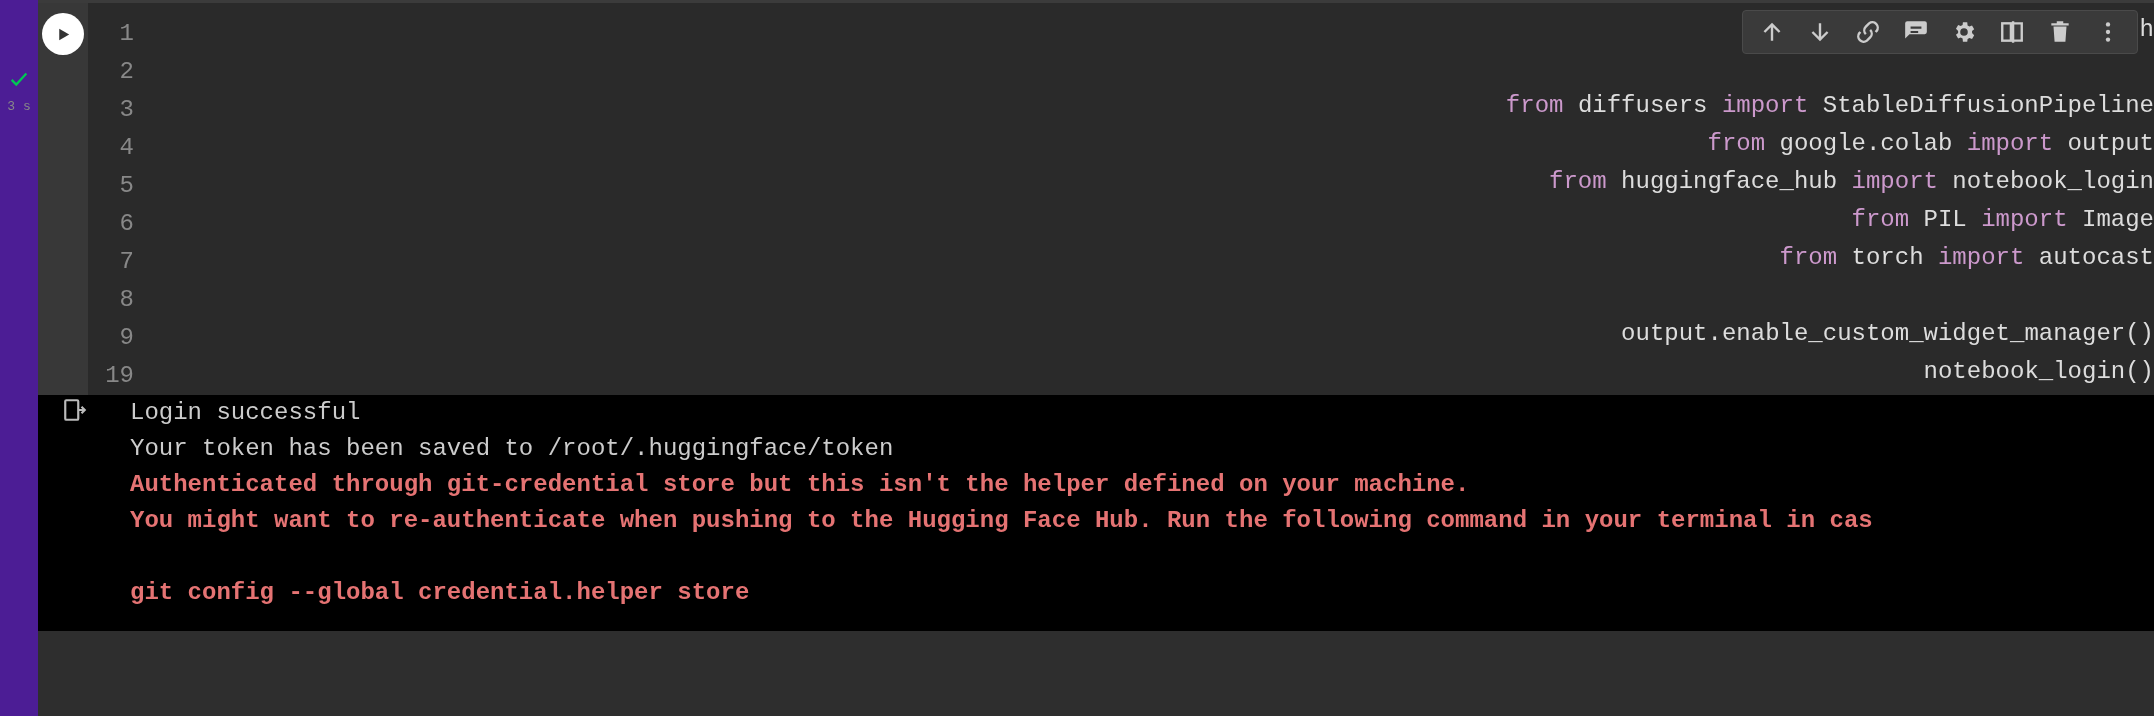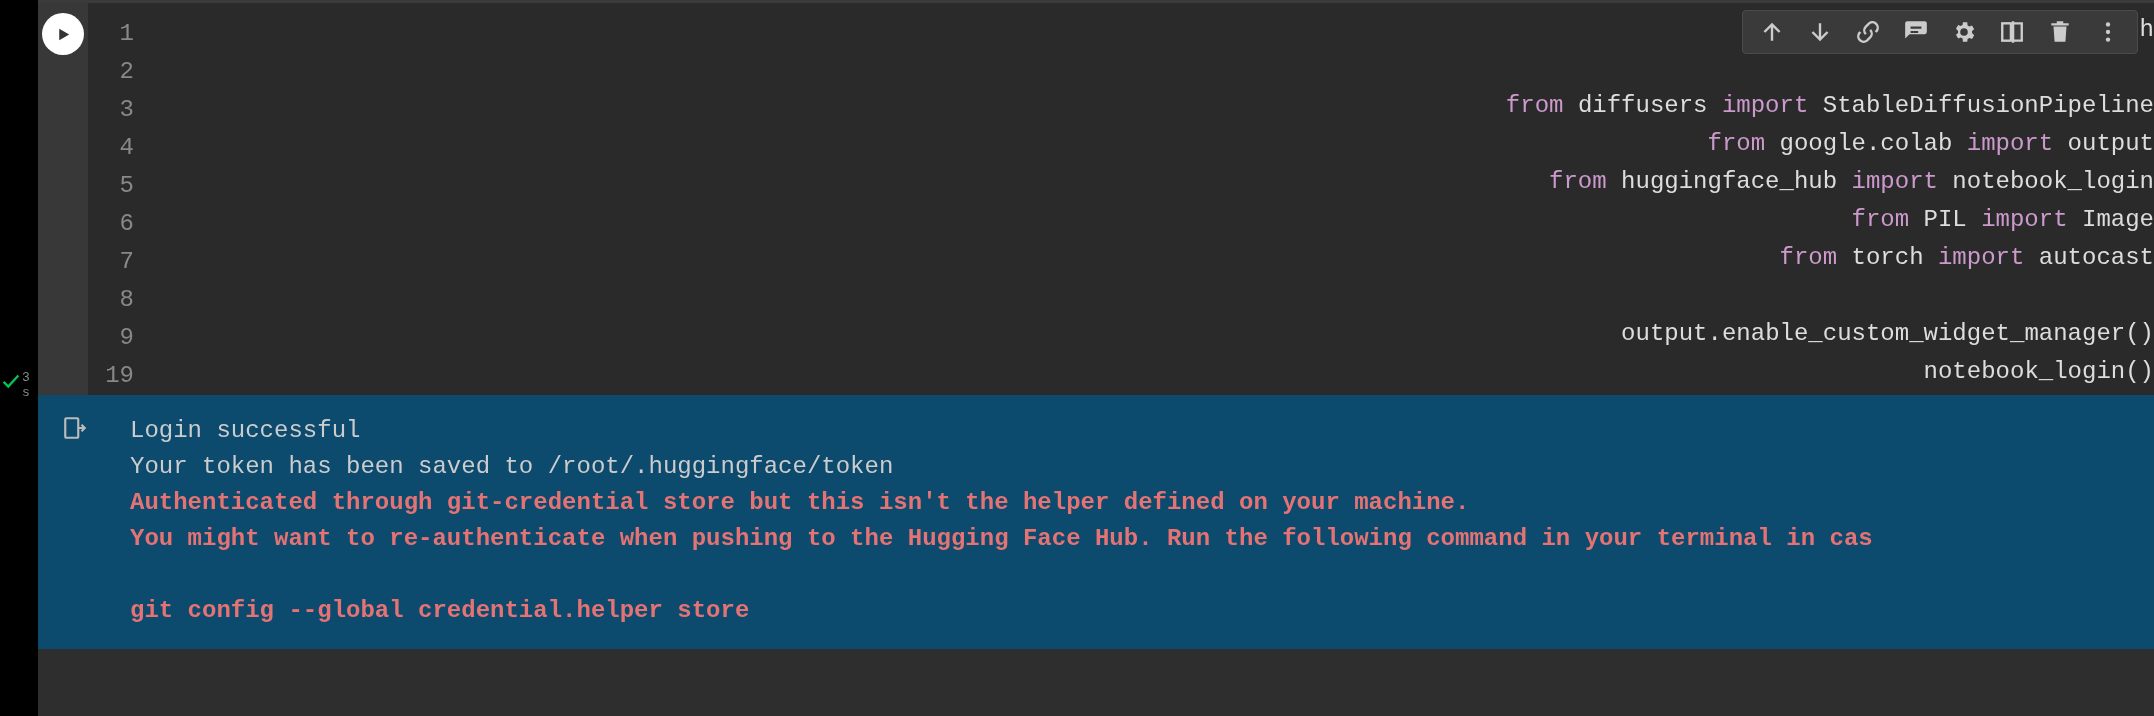--- a/index.html
+++ b/index.html
@@ -12,24 +12,24 @@
       overflow: hidden;
     }
     .container {
       display: flex;
       width: 100%;
       height: 100%;
     }
     .status-gutter {
       width: 38px;
       display: flex;
-      flex-direction: row;
-      align-items: center;
-      padding-top: 54px;
-      background: #000000;
+      flex-direction: column;
+      align-items: center;
+      padding-top: 68px;
+      background: #4c1d95;
     }
     .status-check {
       color: #00c853;
       font-size: 22px;
       margin-bottom: 2px;
     }
     .exec-time {
       color: #888;
       font-size: 13px;
     }
@@ -79,22 +79,21 @@
       padding-left: 30px;
       font-size: 24px;
       line-height: 38px;
       white-space: pre;
       text-align: right;
     }
     .kw { color: #cc99cc; }
     .id { color: #dddddd; }
     .output-row {
       display: flex;
-      background: #0c4a6e;
-      padding-top: 18px;
+      background: #000000;
       padding-bottom: 20px;
     }
     .out-icon-col {
       width: 50px;
       display: flex;
       justify-content: center;
       padding-top: 2px;
       margin-left: 12px;
     }
     .out-icon { color: #bbb; }

